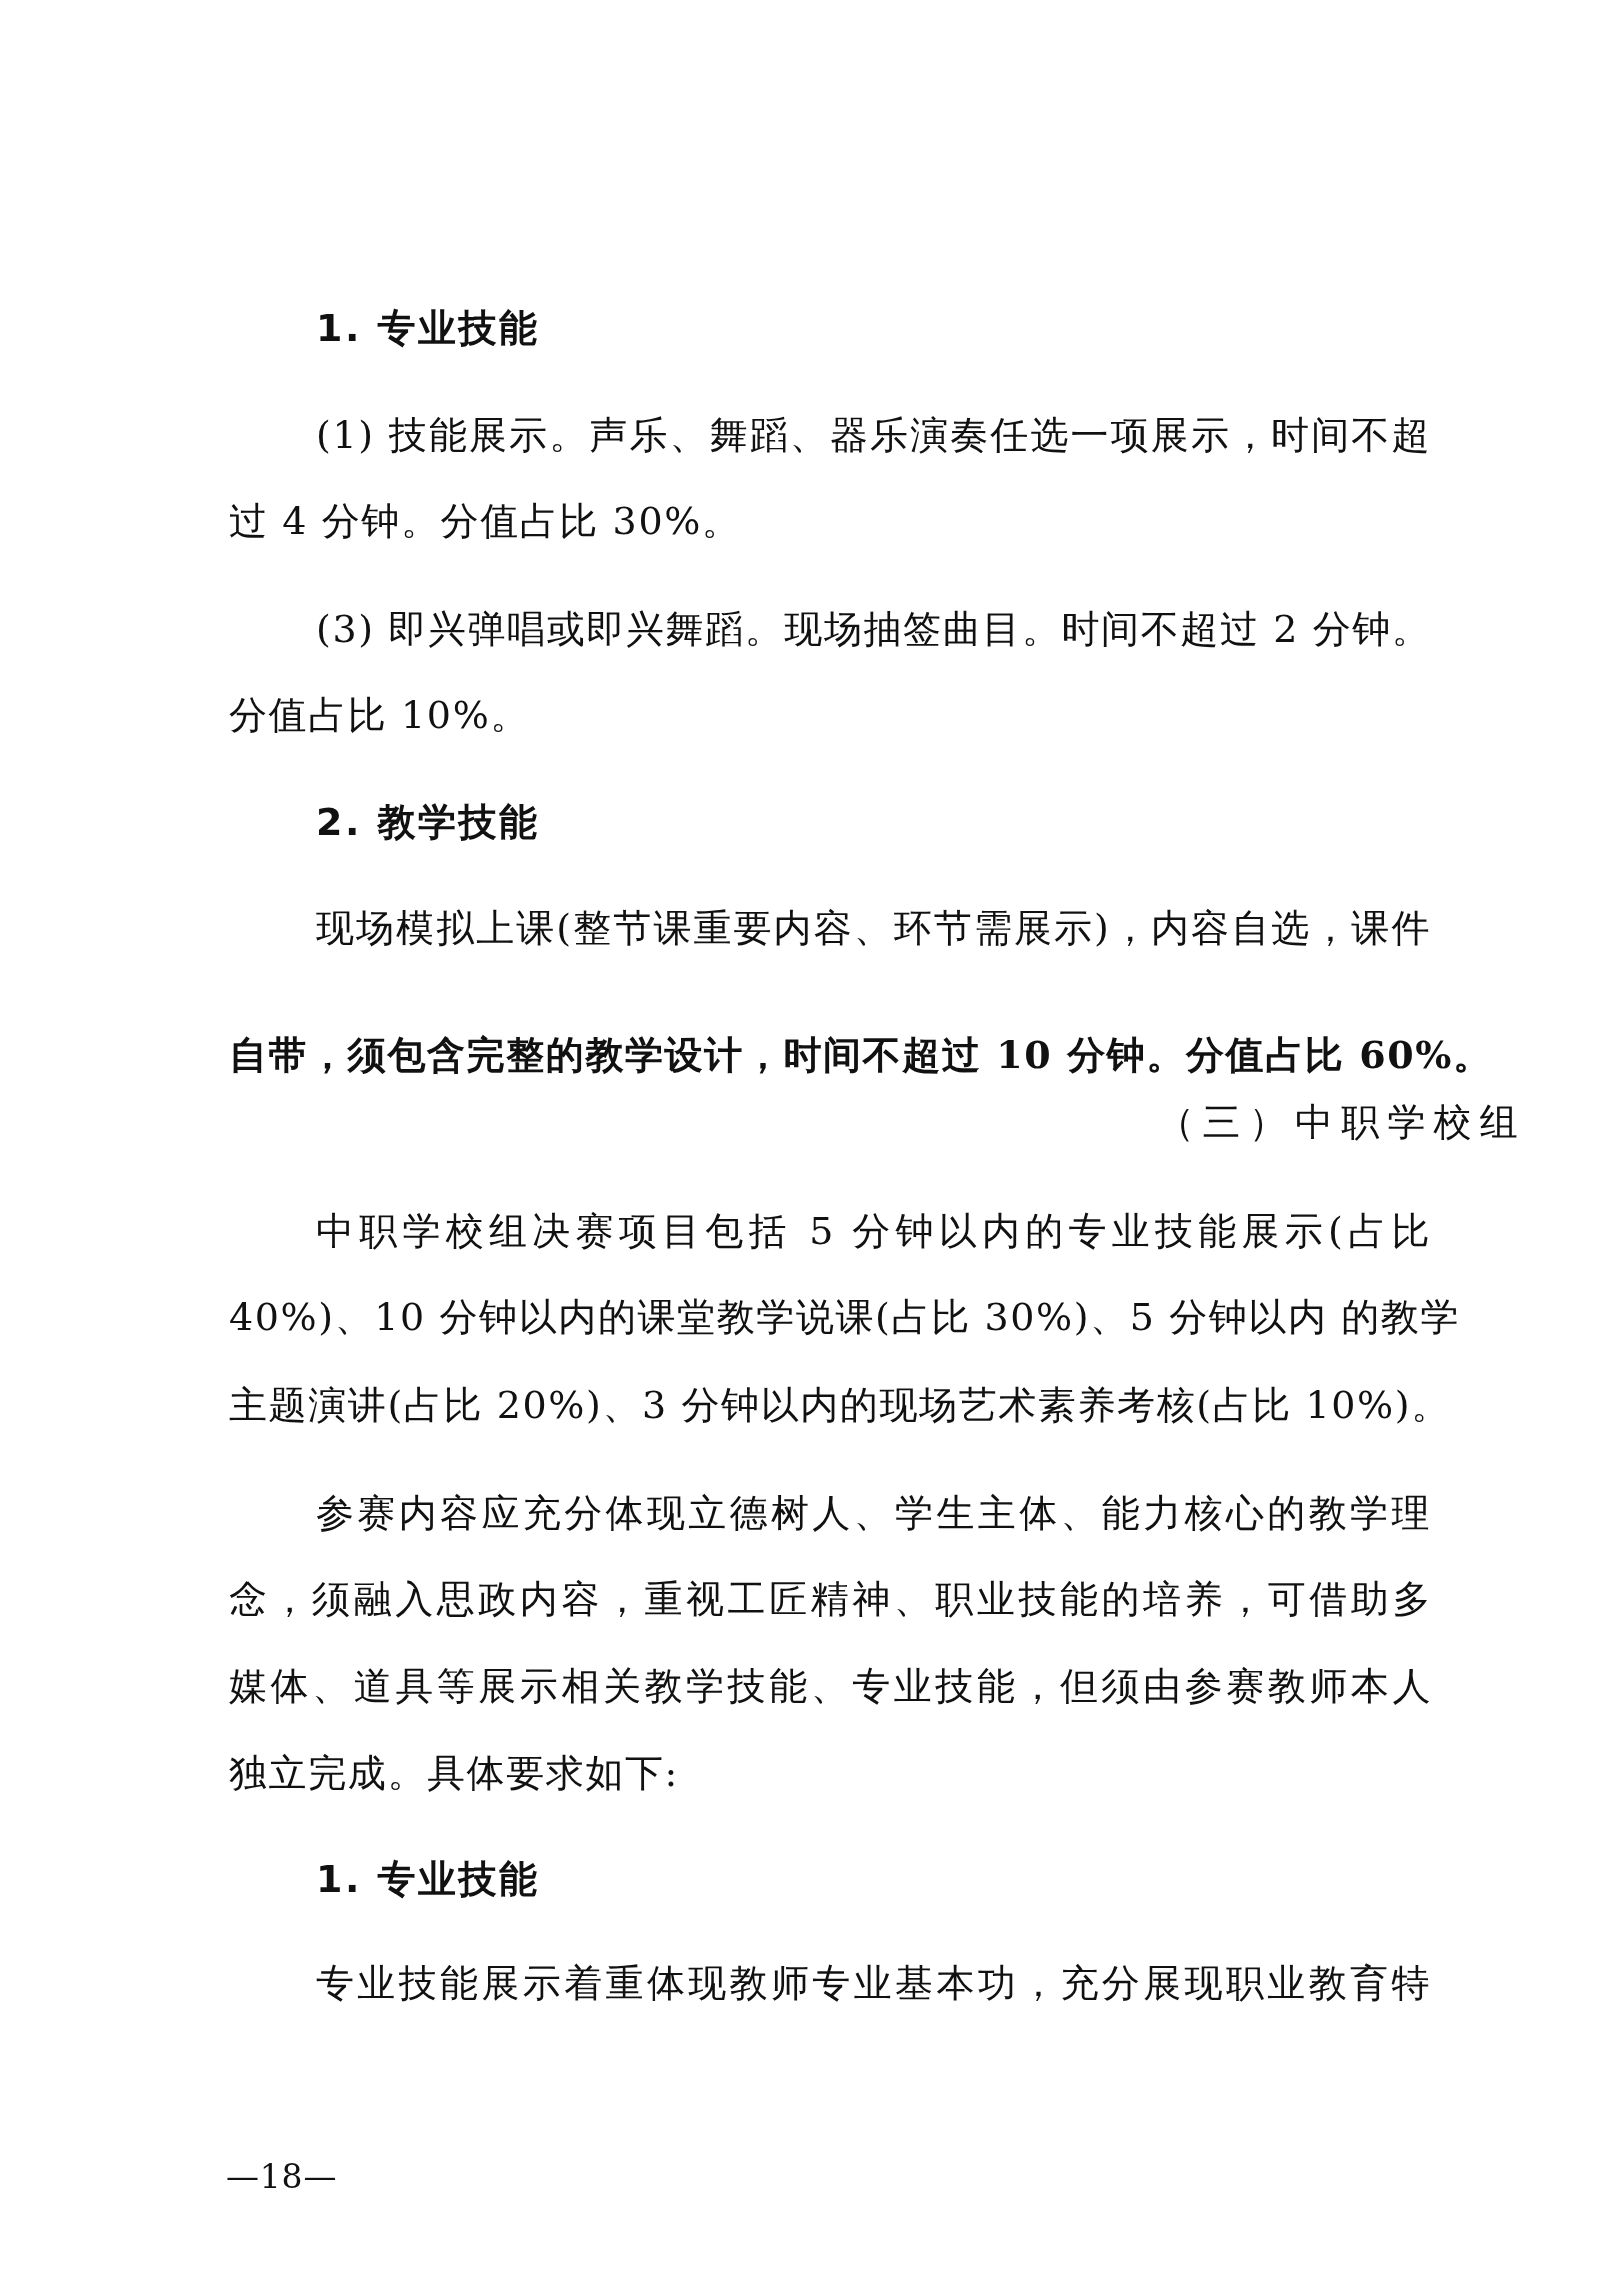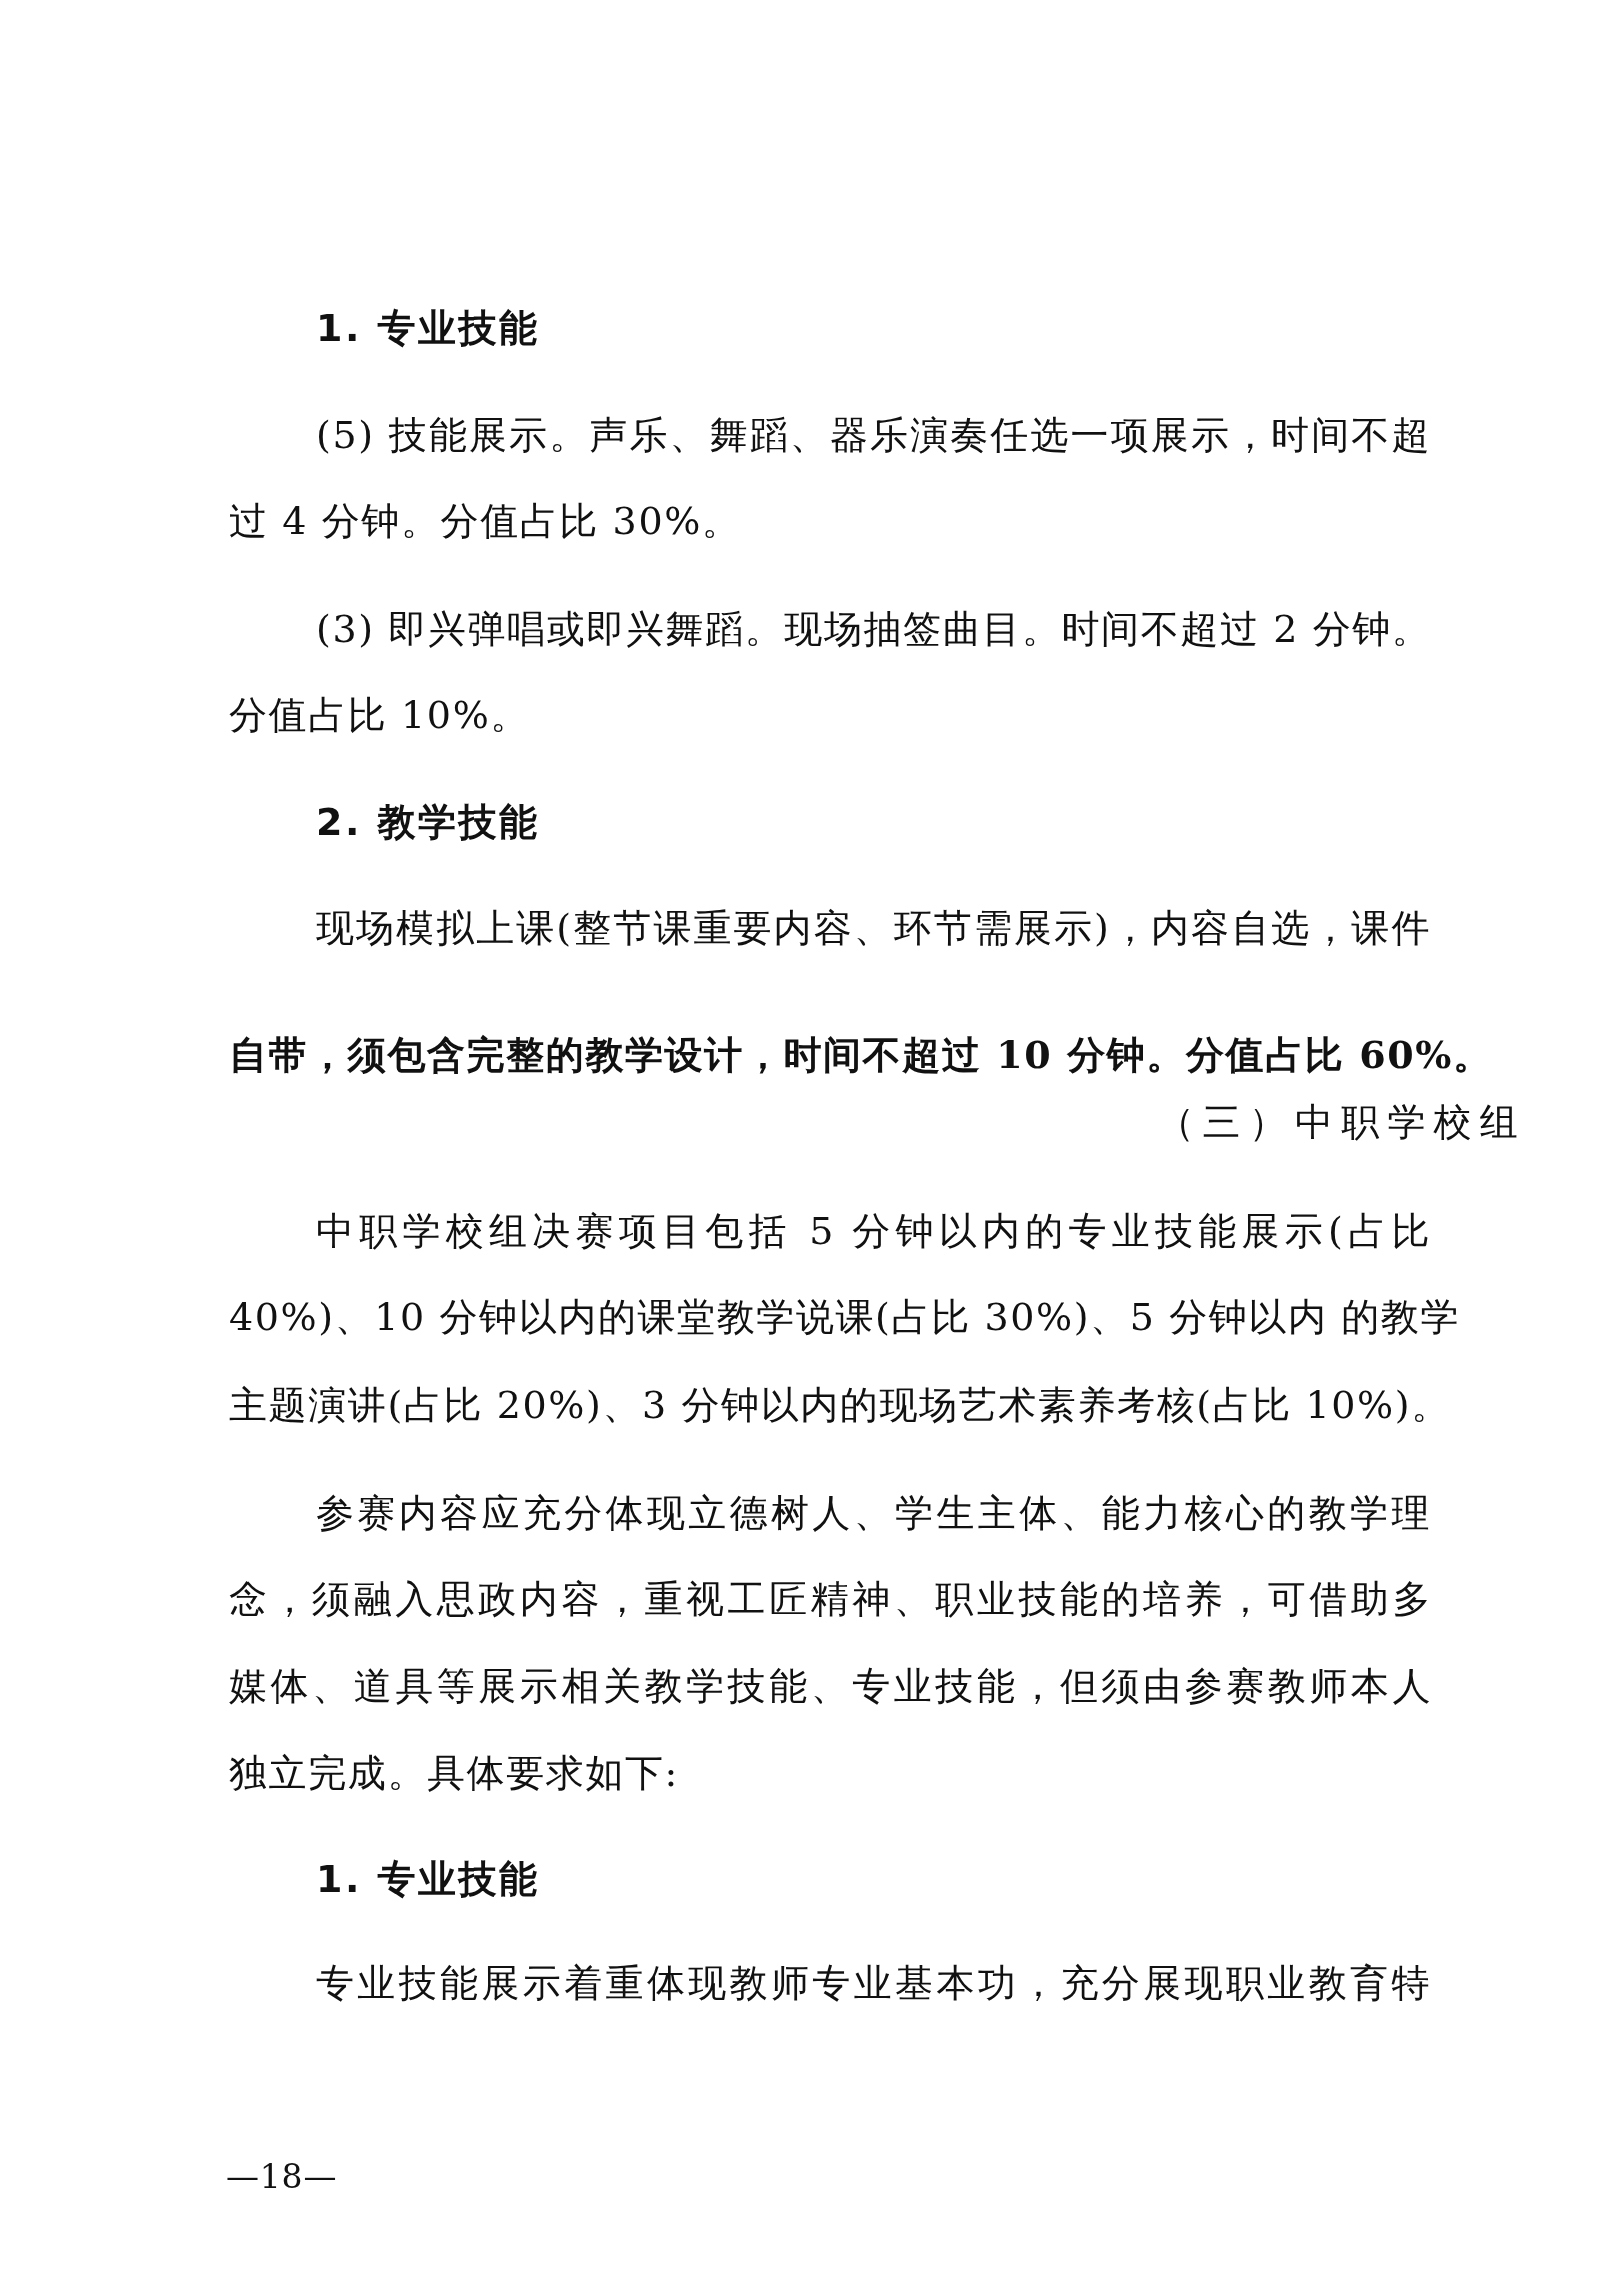--- a/index.html
+++ b/index.html
@@ -22,21 +22,21 @@
     position: absolute; left: 214px; top: 2156px;
     font-size: 33px; line-height: 41px; letter-spacing: 0.8px;
   }
 </style>
 </head>
 <body>
 
 <div class="page">
   <div class="line heading indent" style="top:304px;">1. 专业技能</div>
 
-  <div class="line indent justify" style="width:1115px; top:411px;">(5) 技能展示。声乐、舞蹈、器乐演奏任选一项展示，时间不超</div>
+  <div class="line indent justify" style="width:1115px; top:411px;">(1) 技能展示。声乐、舞蹈、器乐演奏任选一项展示，时间不超</div>
   <div class="line" style="top:497px;">过 4 分钟。分值占比 30%。</div>
 
   <div class="line indent justify" style="width:1115px; top:605px;">(3) 即兴弹唱或即兴舞蹈。现场抽签曲目。时间不超过 2 分钟。</div>
   <div class="line" style="top:691px;">分值占比 10%。</div>
 
   <div class="line heading indent" style="top:798px;">2. 教学技能</div>
 
   <div class="line indent justify" style="width:1115px; top:904px;">现场模拟上课(整节课重要内容、环节需展示)，内容自选，课件</div>
   <div class="line justify" style="top:1030px;font-weight:bold;">自带，须包含完整的教学设计，时间不超过 10 分钟。分值占比 60%。</div>
 

